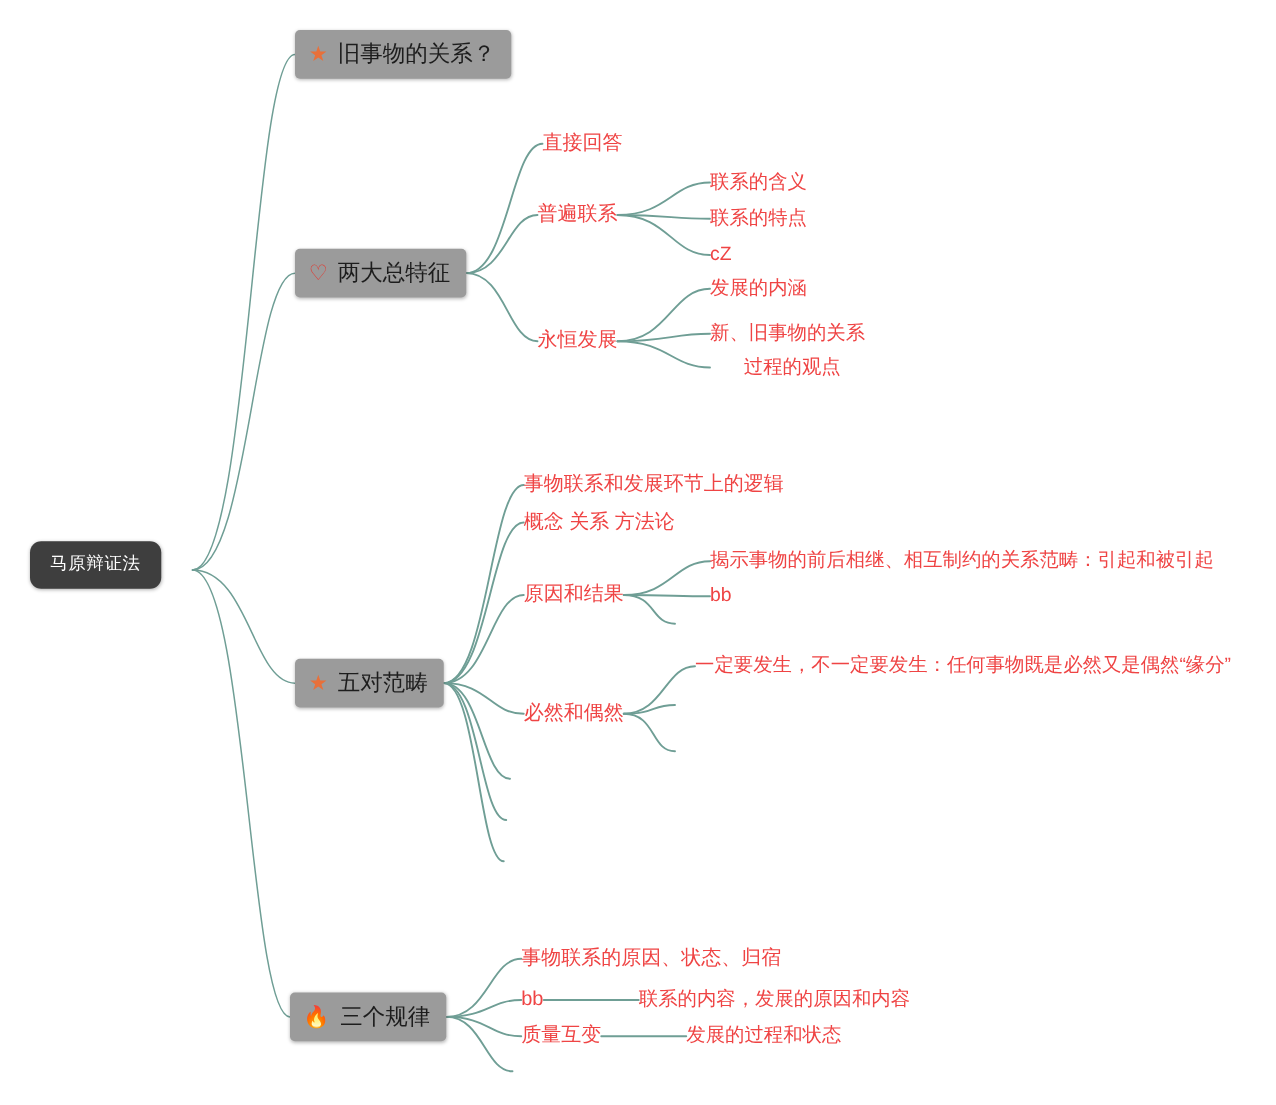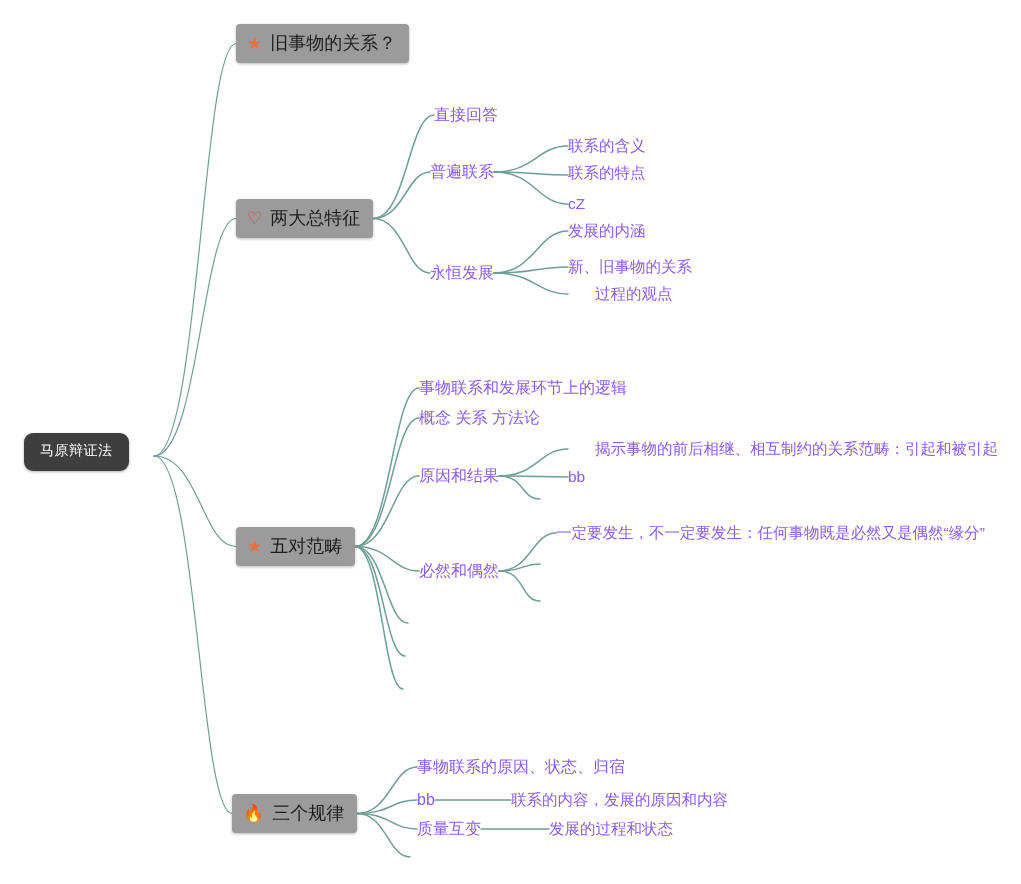--- a/index.html
+++ b/index.html
@@ -56,21 +56,21 @@
   .node.boxed .nd-icon {
     font-size: 17px;
     line-height: 1;
     display: inline-block;
   }
   .icon-star  { color: #e8703a; }
   .icon-heart { color: #e03b33; }
   .icon-flame { color: #e03325; }
   
   .node.plain {
-    color: #8b5cf6;
+    color: #ef4444;
     font-size: 16px;
     line-height: 1.15;
   }
   .node.plain.lvl3 { font-size: 15.5px; text-align: center; }
   .node.empty {
     width: 2px;
     height: 2px;
   }
 </style>
 </head>
@@ -126,33 +126,33 @@
         <span>五对范畴</span>
       </div>
       <div class="node boxed" style="left: 232px; top: 794px;">
         <span class="nd-icon icon-flame">🔥</span>
         <span>三个规律</span>
       </div>
       <div class="node plain lvl2" style="left: 434px; top: 106px;"><span>直接回答</span></div>
       <div class="node plain lvl2" style="left: 430px; top: 163px; text-align: right;"><span>普遍联系</span></div>
       <div class="node plain lvl2" style="left: 430px; top: 264px;"><span>永恒发展</span></div>
       <div class="node plain lvl3" style="left: 568px; top: 137px;"><span>联系的含义</span></div>
-      <div class="node plain lvl3" style="left: 568px; top: 166px; font-family: Liberation Mono, monospace;"><span>联系的特点</span></div>
+      <div class="node plain lvl3" style="left: 568px; top: 166px;"><span>联系的特点</span></div>
       <div class="node plain lvl3" style="left: 568px; top: 195px;"><span>cZ</span></div>
       <div class="node plain lvl3" style="left: 568px; top: 222px;"><span>发展的内涵</span></div>
       <div class="node plain lvl3" style="left: 568px; top: 258px;"><span>新、旧事物的关系</span></div>
       <div class="node plain lvl3" style="left: 595px; top: 285px;"><span>过程的观点</span></div>
       <div class="node plain lvl2" style="left: 419px; top: 379px;"><span>事物联系和发展环节上的逻辑</span></div>
       <div class="node plain lvl2" style="left: 419px; top: 409px;"><span>概念 关系 方法论</span></div>
       <div class="node plain lvl2" style="left: 419px; top: 467px; text-align: center;"><span>原因和结果</span></div>
       <div class="node plain lvl2" style="left: 419px; top: 562px;"><span>必然和偶然</span></div>
       <div class="node plain empty" style="left: 408px; top: 622px;"></div>
       <div class="node plain empty" style="left: 405px; top: 655px;"></div>
       <div class="node plain empty" style="left: 403px; top: 688px;"></div>
-      <div class="node plain lvl3" style="left: 568px; top: 440px; margin-left: 27px;"><span>揭示事物的前后相继、相互制约的关系范畴：引起和被引起</span></div>
+      <div class="node plain lvl3" style="left: 568px; top: 440px;"><span>揭示事物的前后相继、相互制约的关系范畴：引起和被引起</span></div>
       <div class="node plain lvl3" style="left: 568px; top: 468px;"><span>bb</span></div>
       <div class="node plain empty" style="left: 540px; top: 498px;"></div>
       <div class="node plain lvl3" style="left: 556px; top: 524px;"><span>一定要发生，不一定要发生：任何事物既是必然又是偶然“缘分”</span></div>
       <div class="node plain empty" style="left: 540px; top: 563px;"></div>
       <div class="node plain empty" style="left: 540px; top: 600px;"></div>
       <div class="node plain lvl2" style="left: 417px; top: 758px;"><span>事物联系的原因、状态、归宿</span></div>
       <div class="node plain lvl2" style="left: 417px; top: 791px;"><span>bb</span></div>
       <div class="node plain lvl2" style="left: 417px; top: 820px;"><span>质量互变</span></div>
       <div class="node plain empty" style="left: 410px; top: 856px;"></div>
       <div class="node plain lvl3" style="left: 511px; top: 791px;"><span>联系的内容，发展的原因和内容</span></div>

